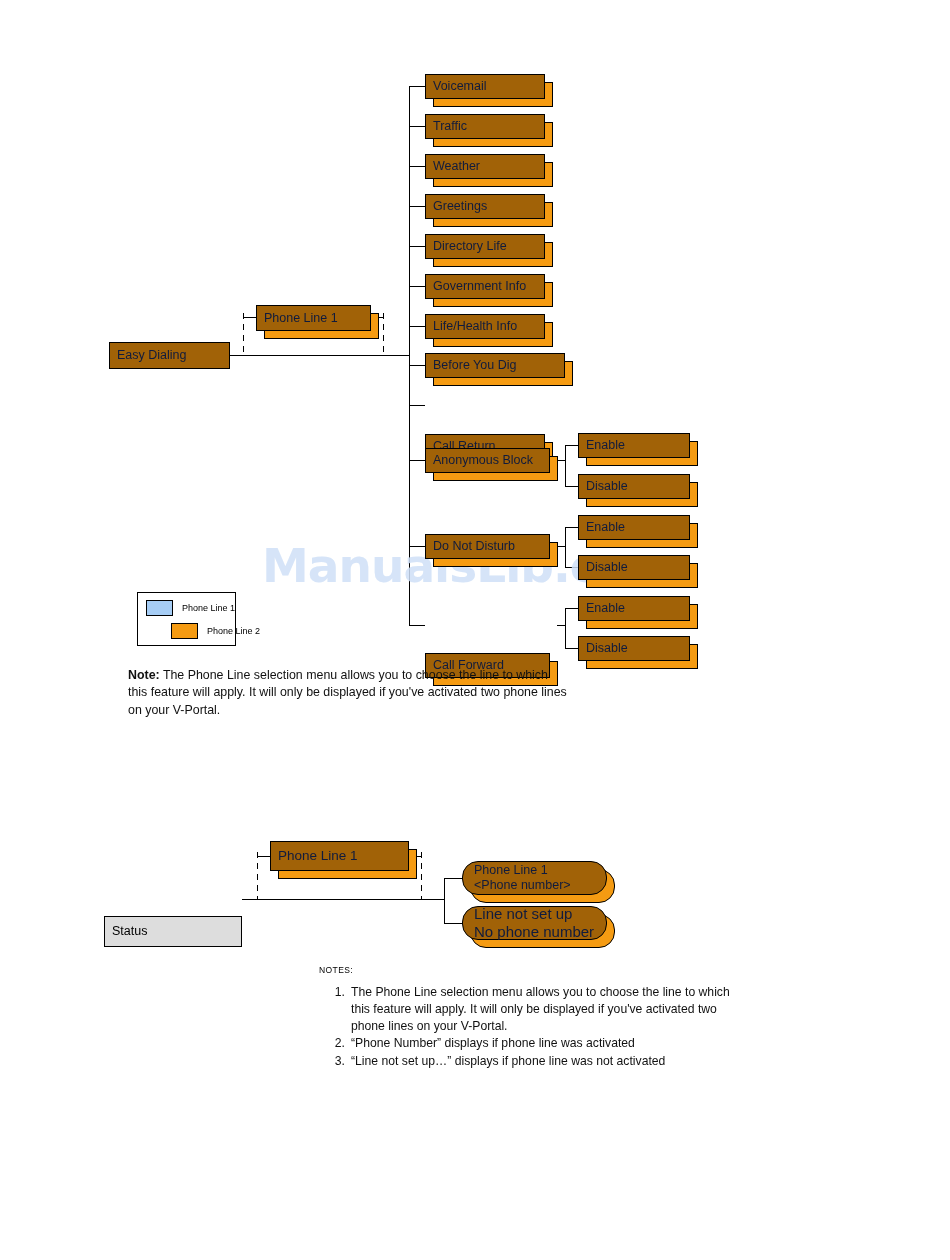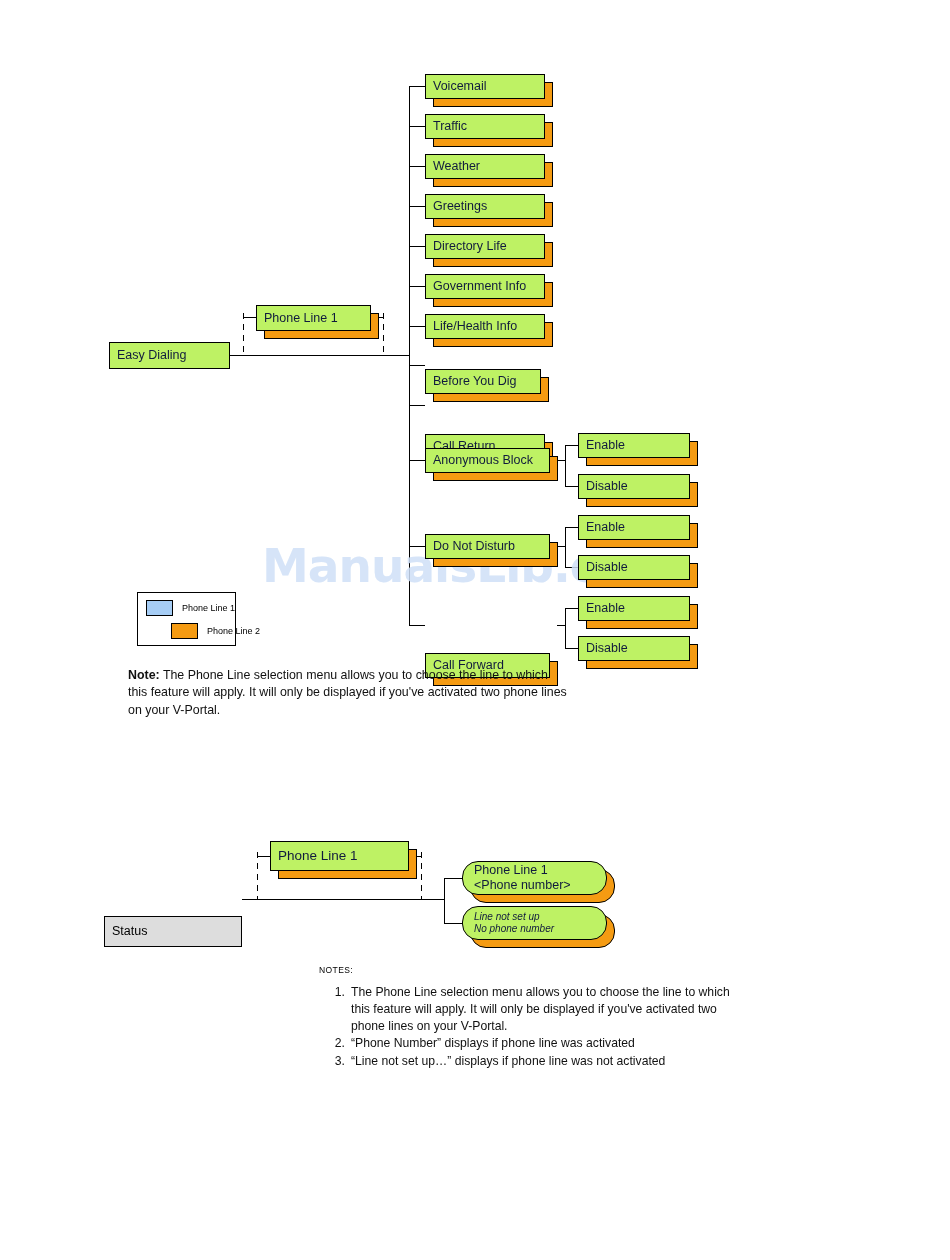--- a/index.html
+++ b/index.html
@@ -54,21 +54,21 @@
     background: #f59b12;
     border: 1px solid #000000;
     box-sizing: border-box;
   }
   .node .face {
     position: absolute;
     left: 0;
     top: 0;
     width: 100%;
     height: 100%;
-    background: #bef264;
+    background: #a16207;
     border: 1px solid #000000;
     box-sizing: border-box;
     display: flex;
     align-items: center;
   }
   .node .face .label {
     padding-left: 7px;
     font-size: 12.5px;
     color: #101b3d;
     line-height: 1.15;
@@ -296,21 +296,21 @@
     </div>
   </div>
 
   <div class="node" style="left:425px; top:314px; width:120px; height:25px;">
     <div class="shadow"></div>
     <div class="face">
       <span class="label">Life/Health Info</span>
     </div>
   </div>
 
-  <div class="node" style="left:425px; top:353px; width:116px; height:25px;margin-top:16px;">
+  <div class="node" style="left:425px; top:353px; width:140px; height:25px;">
     <div class="shadow"></div>
     <div class="face">
       <span class="label">Before You Dig</span>
     </div>
   </div>
 
   <div class="node" style="left:425px; top:393px; width:120px; height:25px;margin-top:41px;">
     <div class="shadow"></div>
     <div class="face">
       <span class="label">Call Return</span>
@@ -411,21 +411,21 @@
     <div class="shadow"></div>
     <div class="face">
       <span class="label" style="font-size:12.5px;line-height:1.22;">Phone Line 1
 &lt;Phone number&gt;</span>
     </div>
   </div>
 
   <div class="node rounded" style="left:462px; top:906px; width:145px; height:34px;">
     <div class="shadow"></div>
     <div class="face">
-      <span class="label" style="font-size:10px;line-height:1.22;font-style:italic;">Line not set up
+      <span class="label" style="font-size:15px;line-height:1.22;">Line not set up
 No phone number</span>
     </div>
   </div>
 
   <div class="notes-head">NOTES:</div>
   <div class="notes-list">
     <div class="li">
       <span class="num">1.</span>
       <span>The Phone Line selection menu allows you to choose the line to which this feature will apply. It will only be displayed if you've activated two phone lines on your V-Portal.</span>
     </div>

